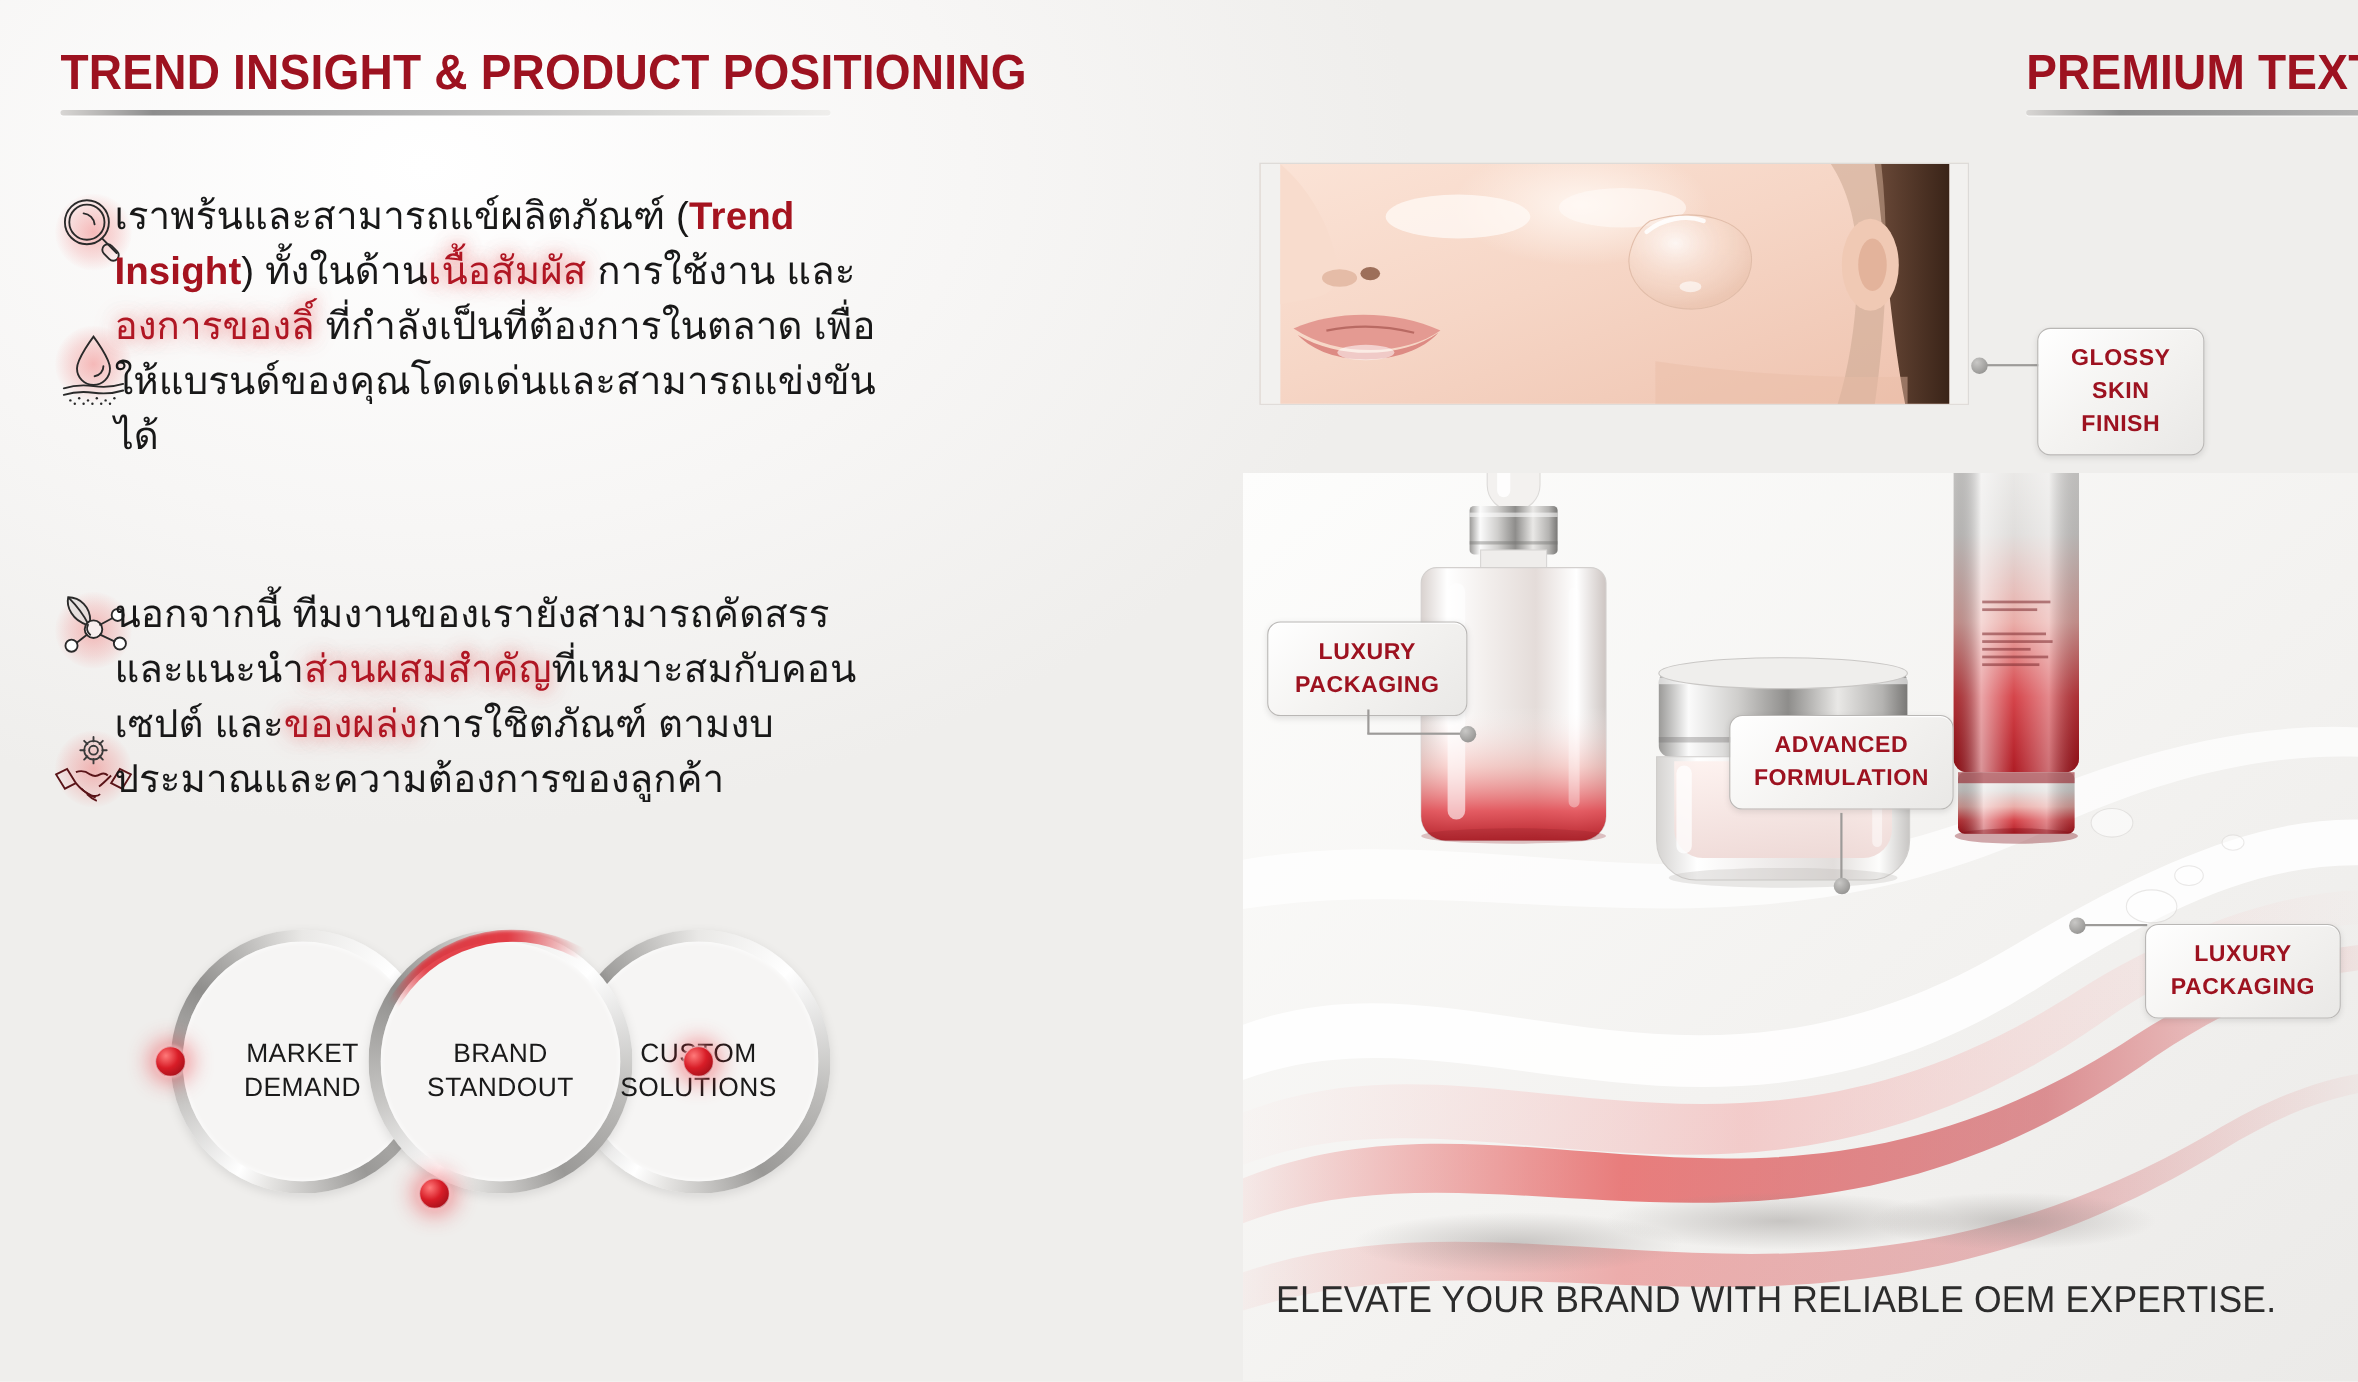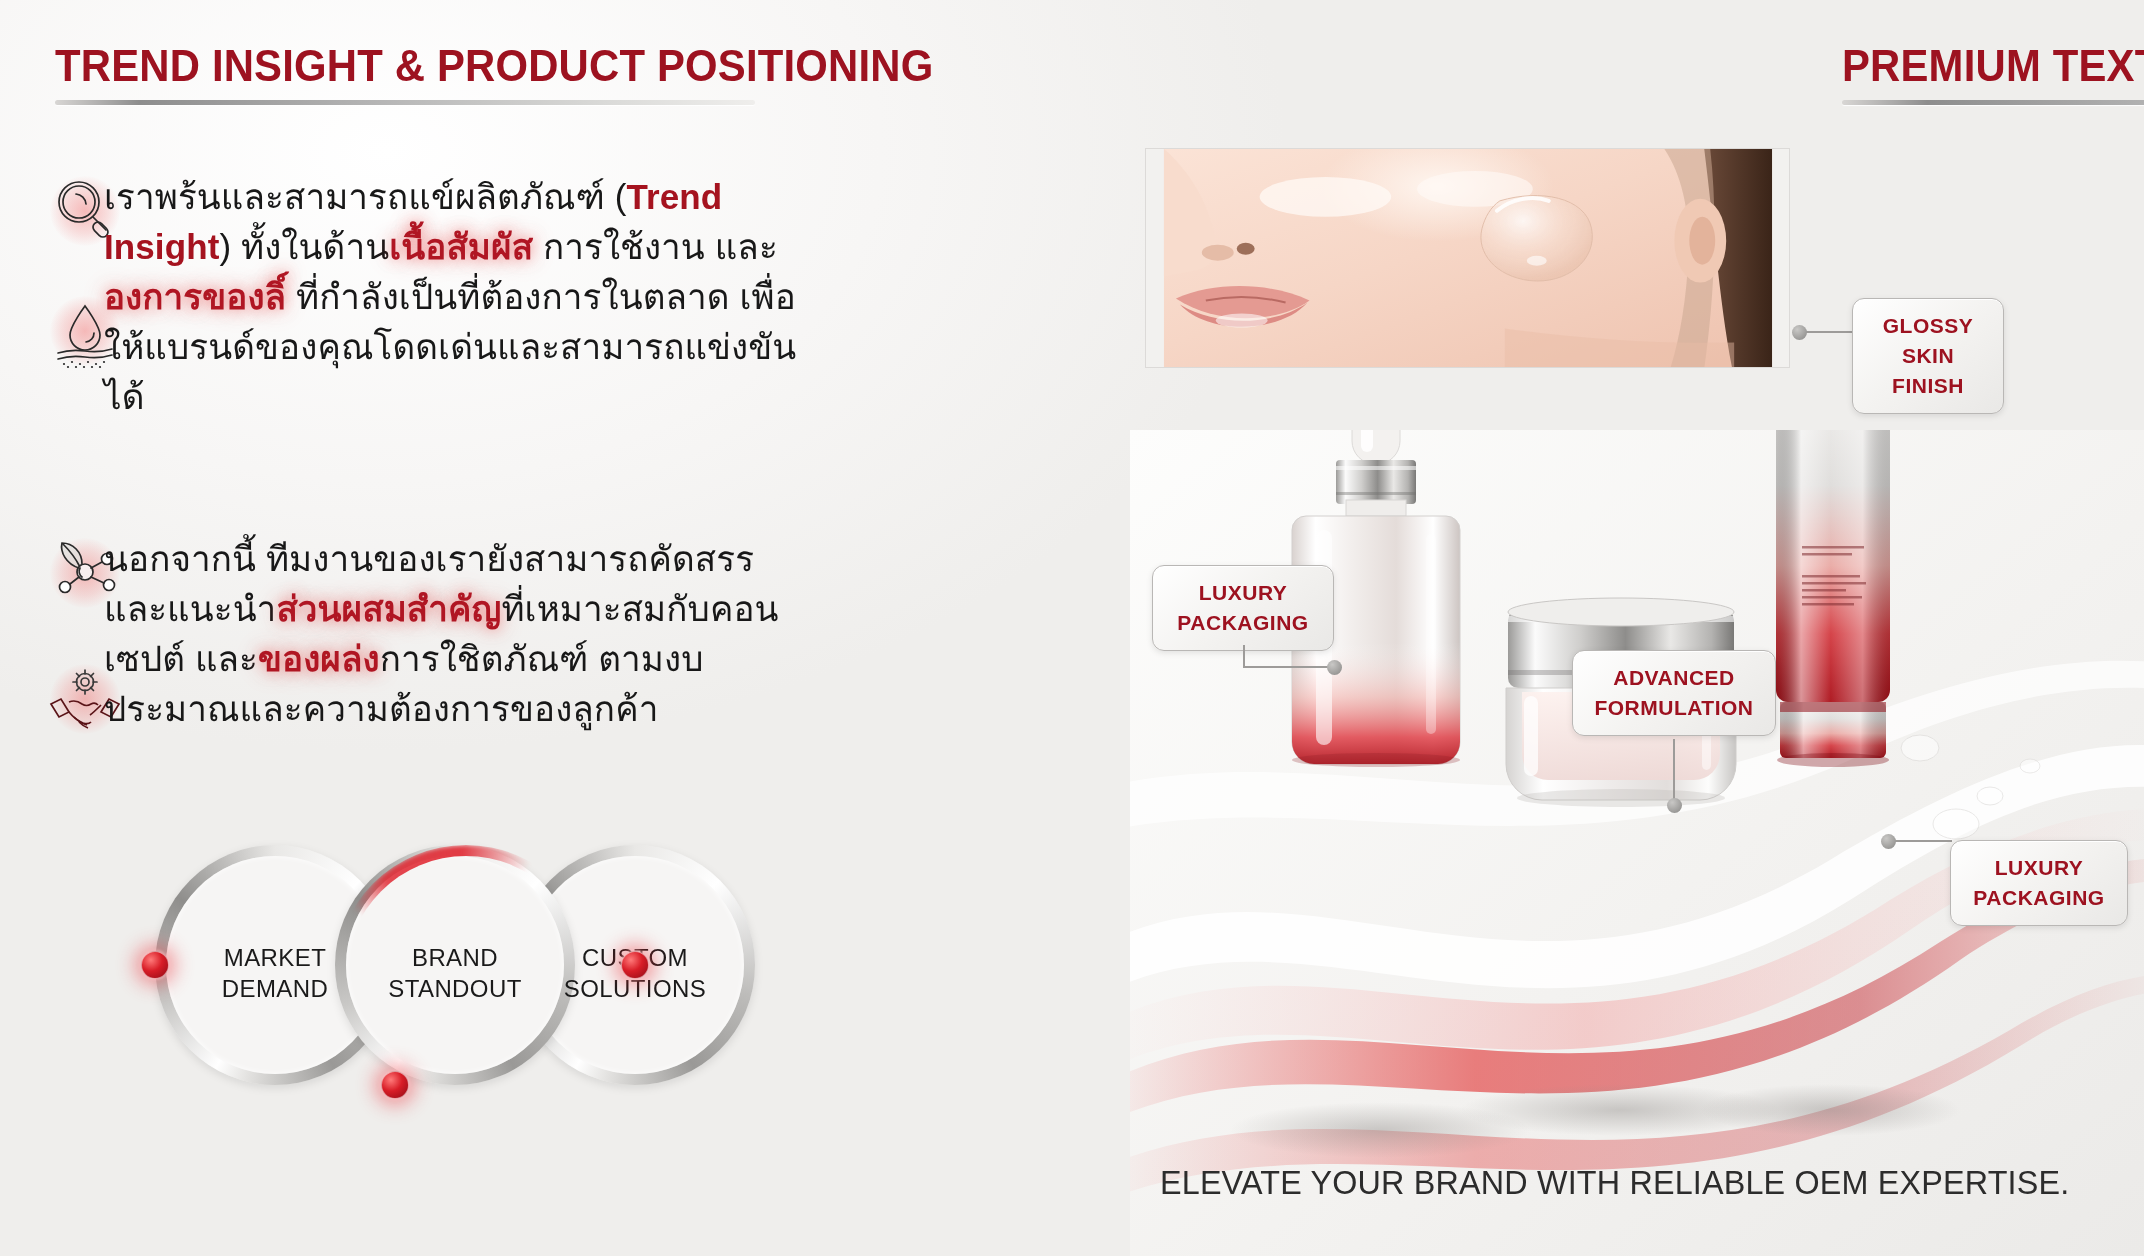--- a/index.html
+++ b/index.html
@@ -39,21 +39,21 @@
   .para {
     position:absolute;
     font-size:35px;
     line-height:50px;
     color:#181818;
     width:700px;
     letter-spacing:.1px;
   }
   .para .hl {
     color:#b01623;
-    font-weight:bold;
+    font-weight:normal;
     text-shadow:0 0 14px rgba(232,70,70,.55), 0 0 26px rgba(232,70,70,.30);
   }
   .para .hl-plain { color:#a5131f; font-weight:bold; }
 
   
   .bicon {
     position:absolute;
     width:78px; height:78px;
   }
   .bicon .glow {

